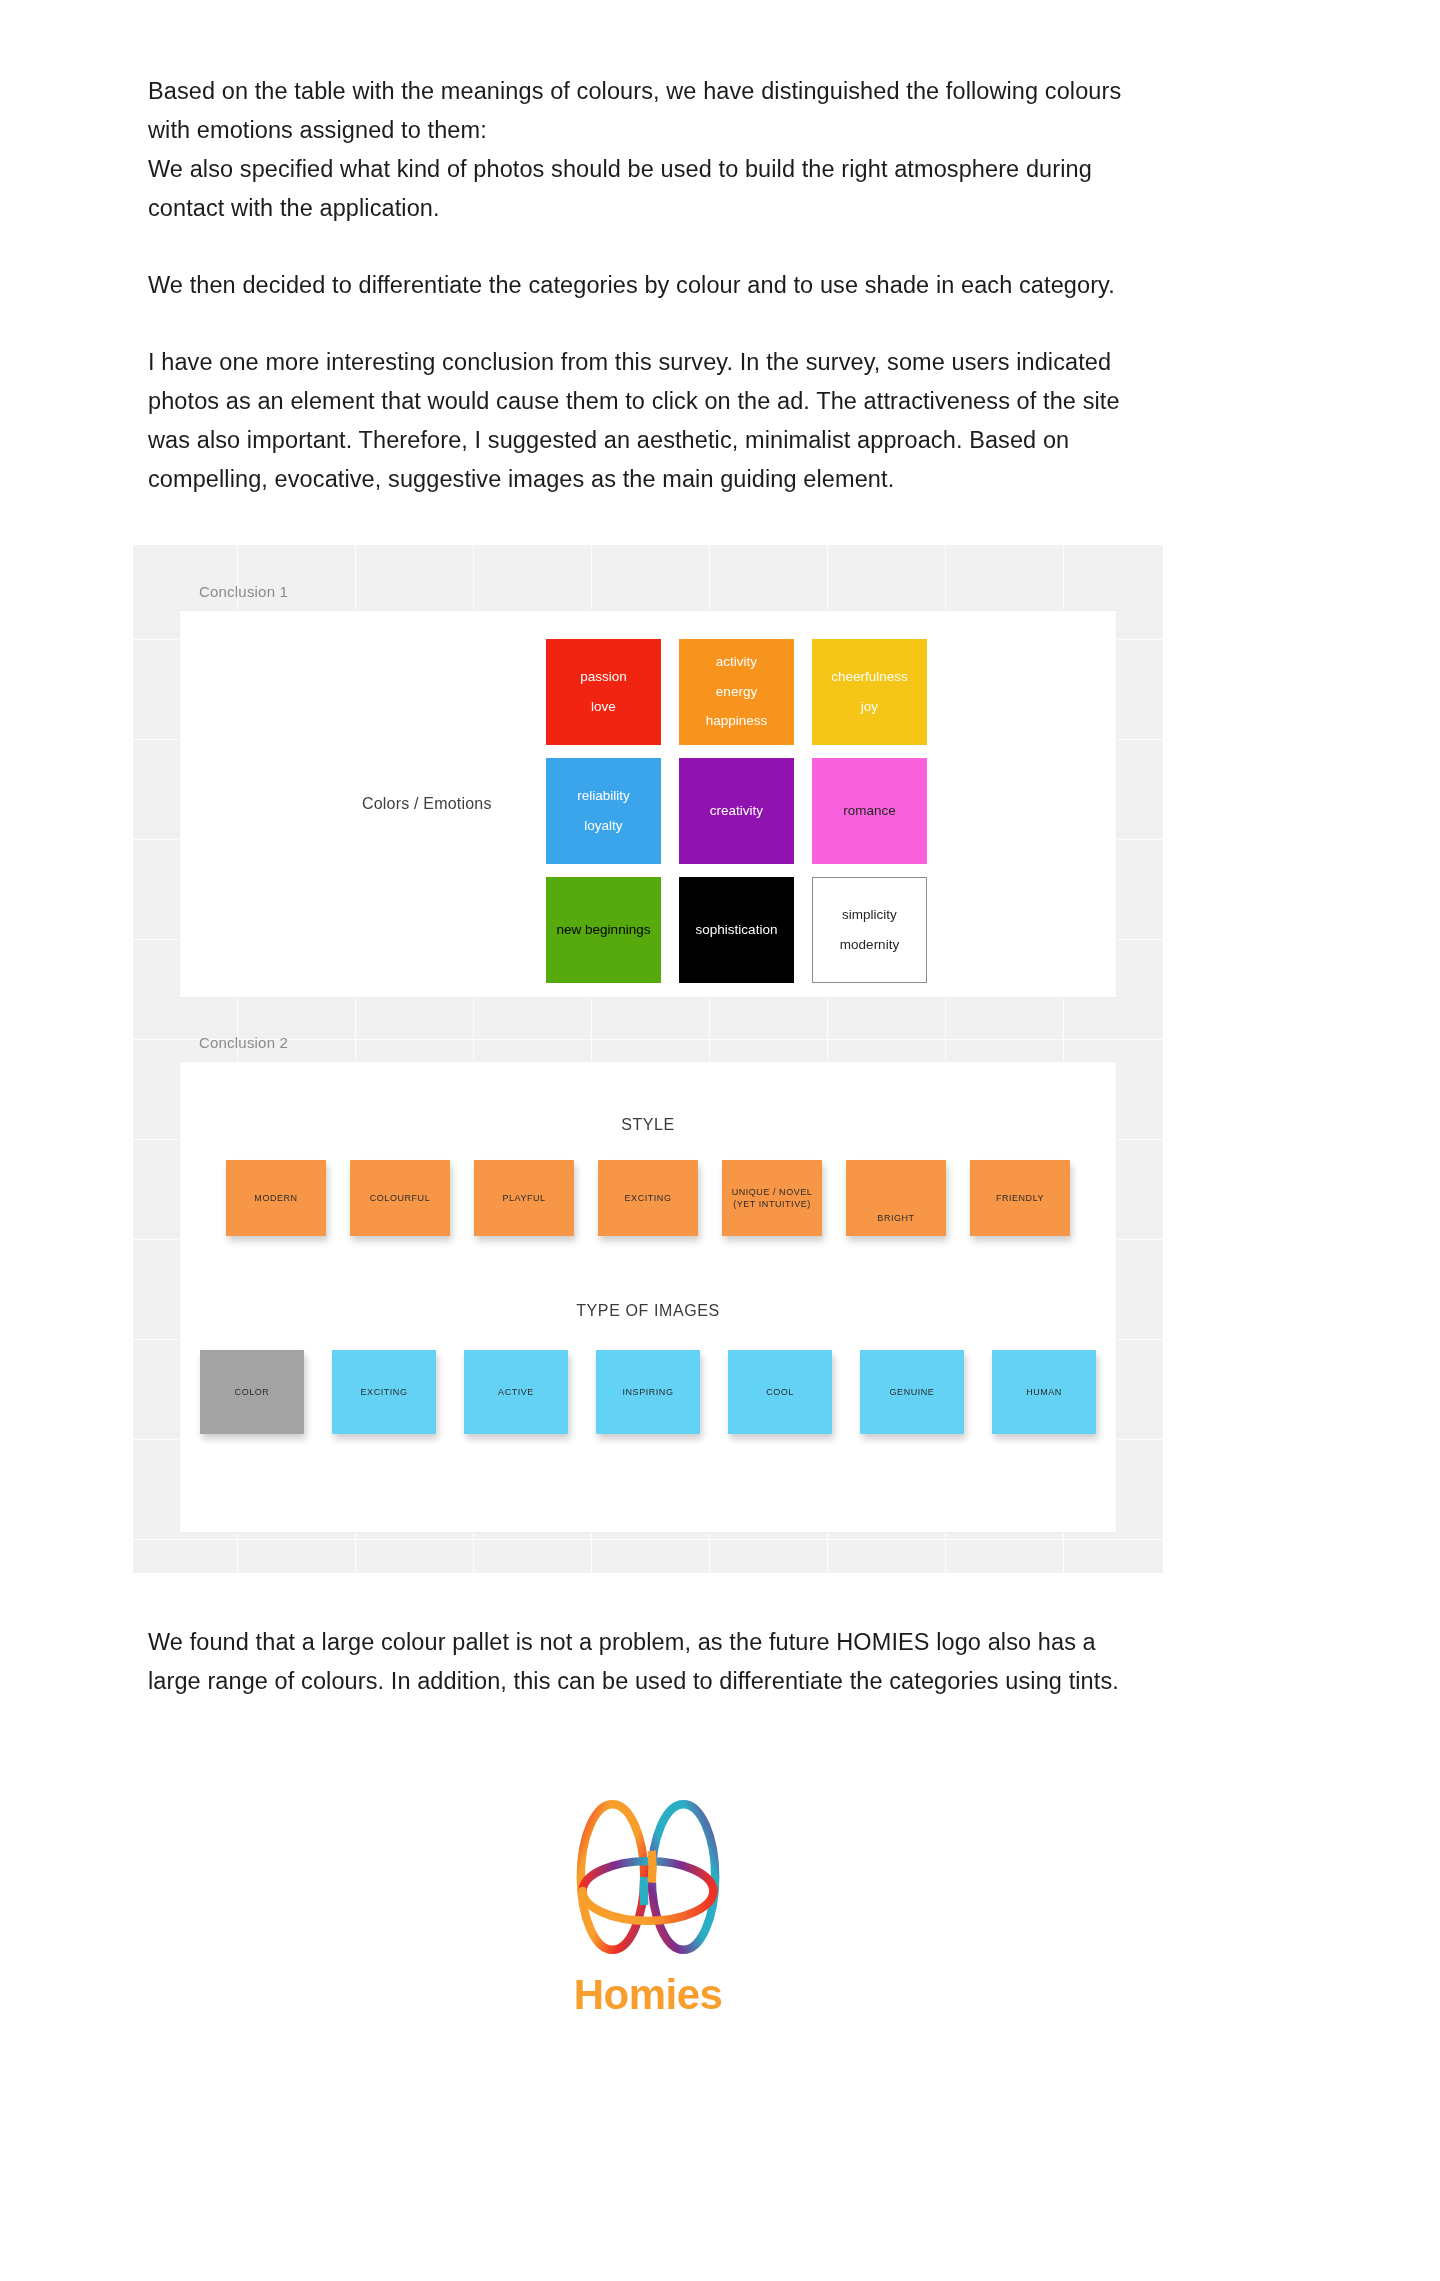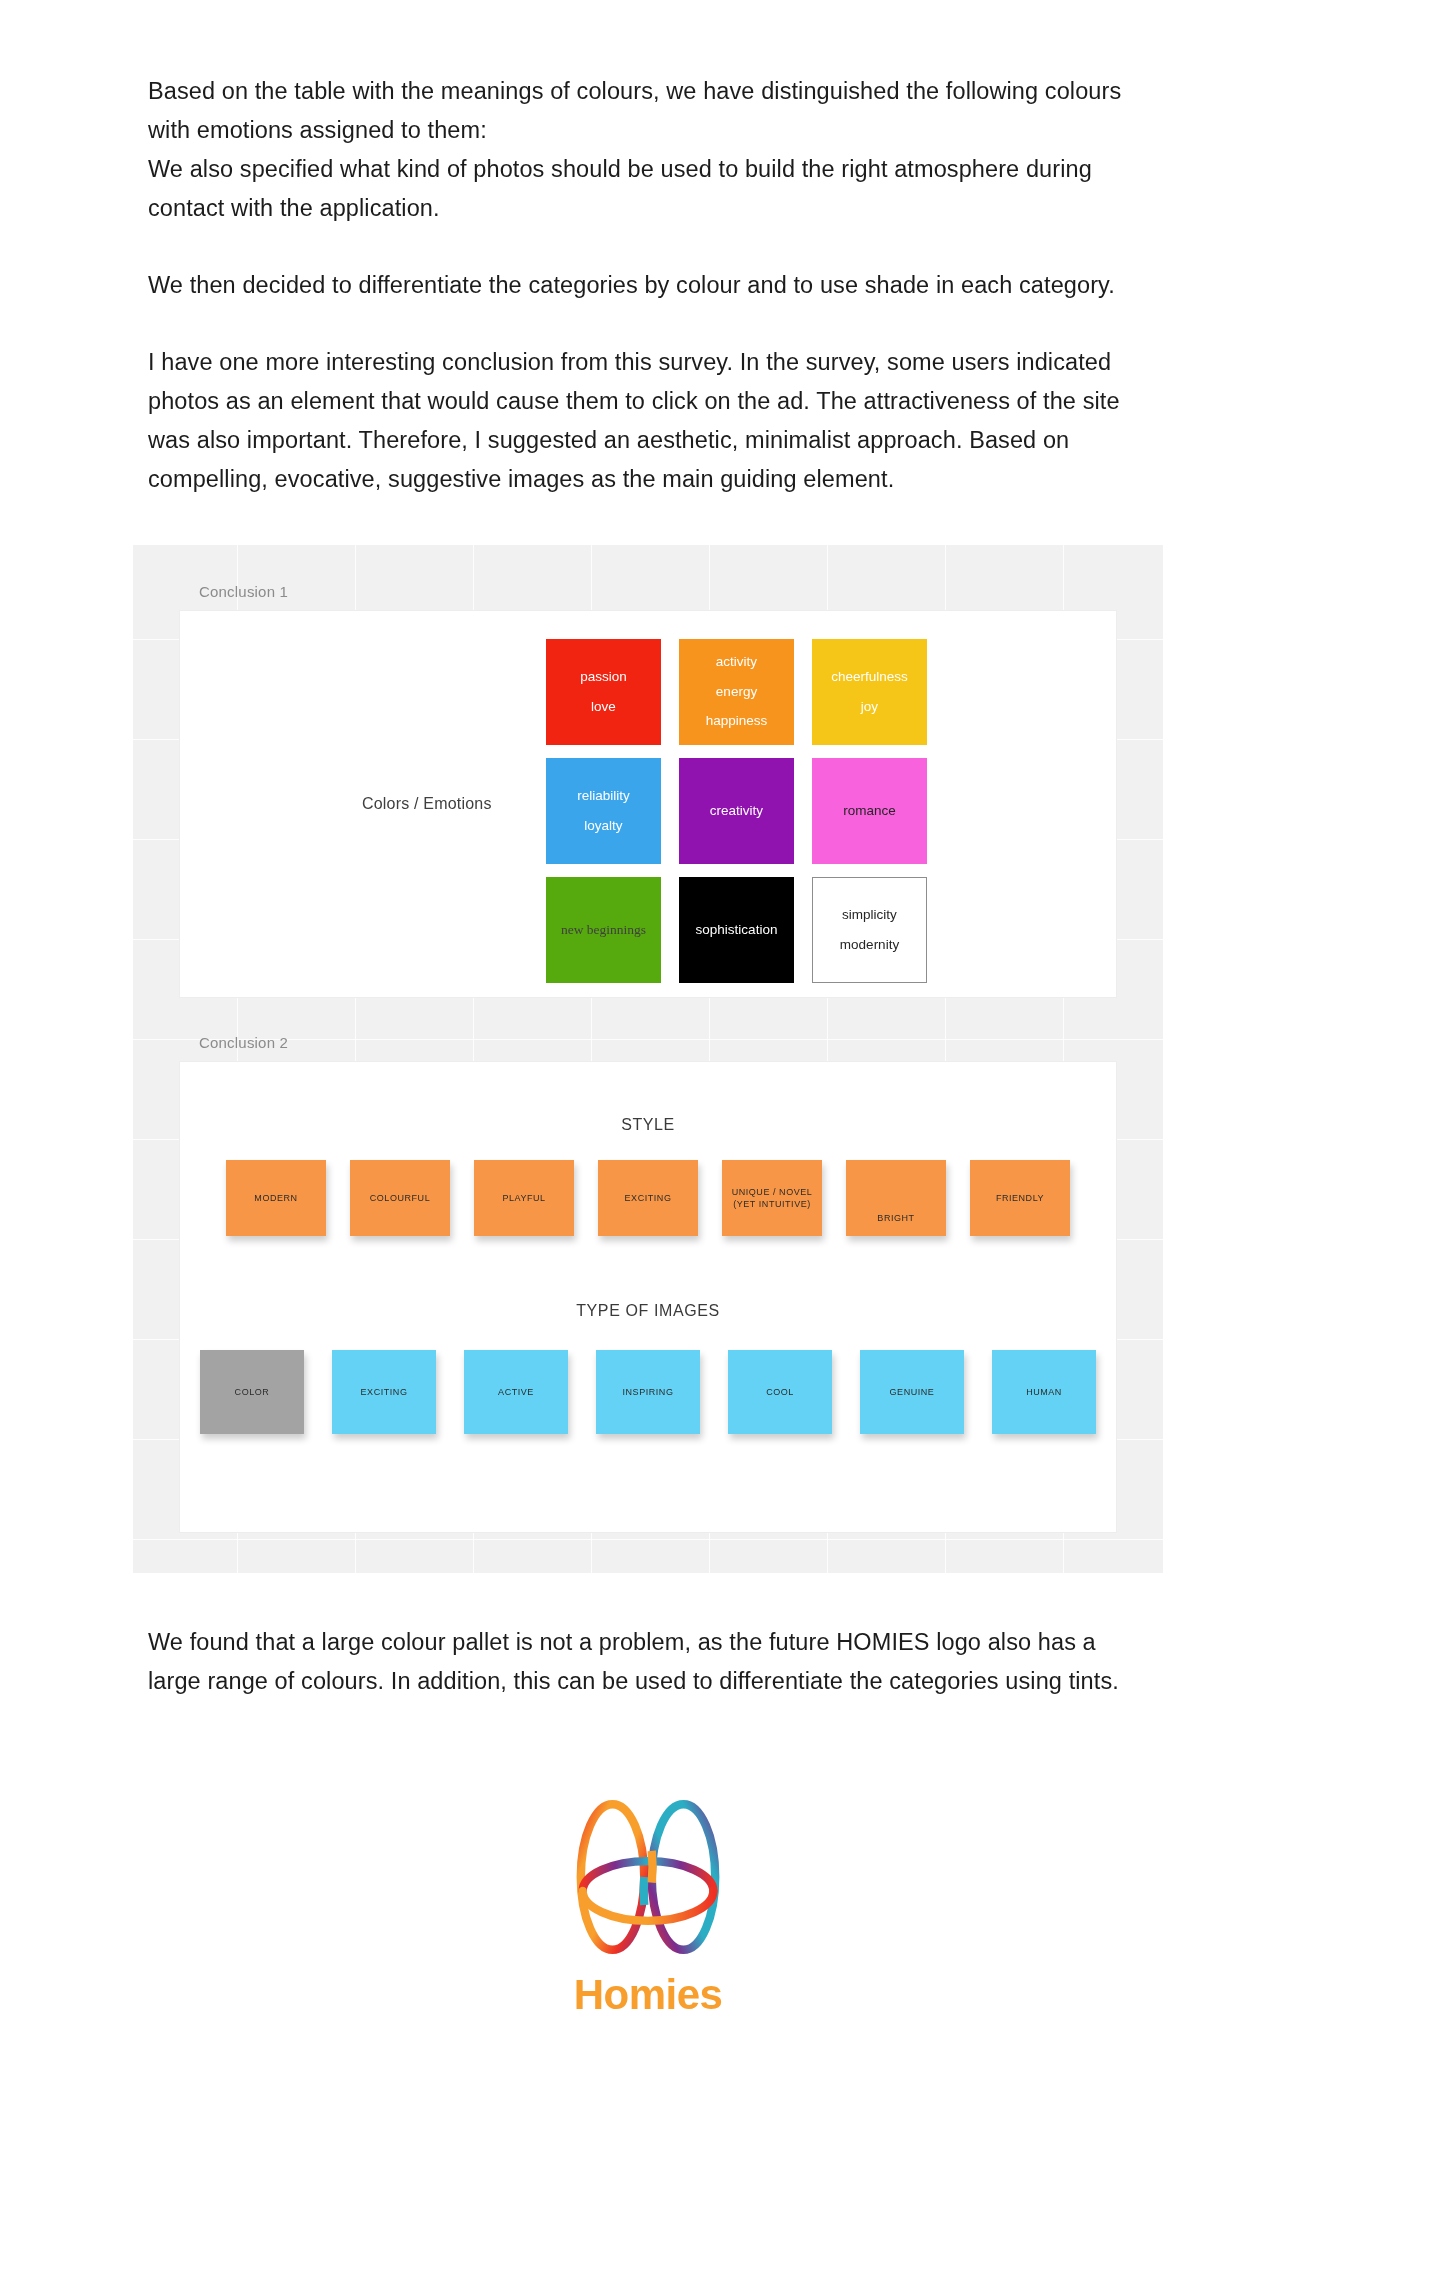--- a/index.html
+++ b/index.html
@@ -194,21 +194,21 @@
             <div class="swatch" style="background: rgb(59, 165, 236); color: rgb(255, 255, 255);">
               <span>reliability</span>
               <span>loyalty</span>
             </div>
             <div class="swatch" style="background: rgb(144, 19, 175); color: rgb(255, 255, 255);">
               <span>creativity</span>
             </div>
             <div class="swatch" style="background: rgb(248, 98, 221); color: rgb(38, 38, 38);">
               <span>romance</span>
             </div>
-            <div class="swatch" style="background: rgb(86, 170, 14); color: #404040; font-family: Liberation Serif, serif;">
+            <div class="swatch" style="background: rgb(86, 170, 14); color: #000000;">
               <span>new beginnings</span>
             </div>
             <div class="swatch" style="background: rgb(0, 0, 0); color: rgb(255, 255, 255);">
               <span>sophistication</span>
             </div>
             <div class="swatch outlined" style="background: rgb(255, 255, 255); color: rgb(38, 38, 38);">
               <span>simplicity</span>
               <span>modernity</span>
             </div>
           </div>

